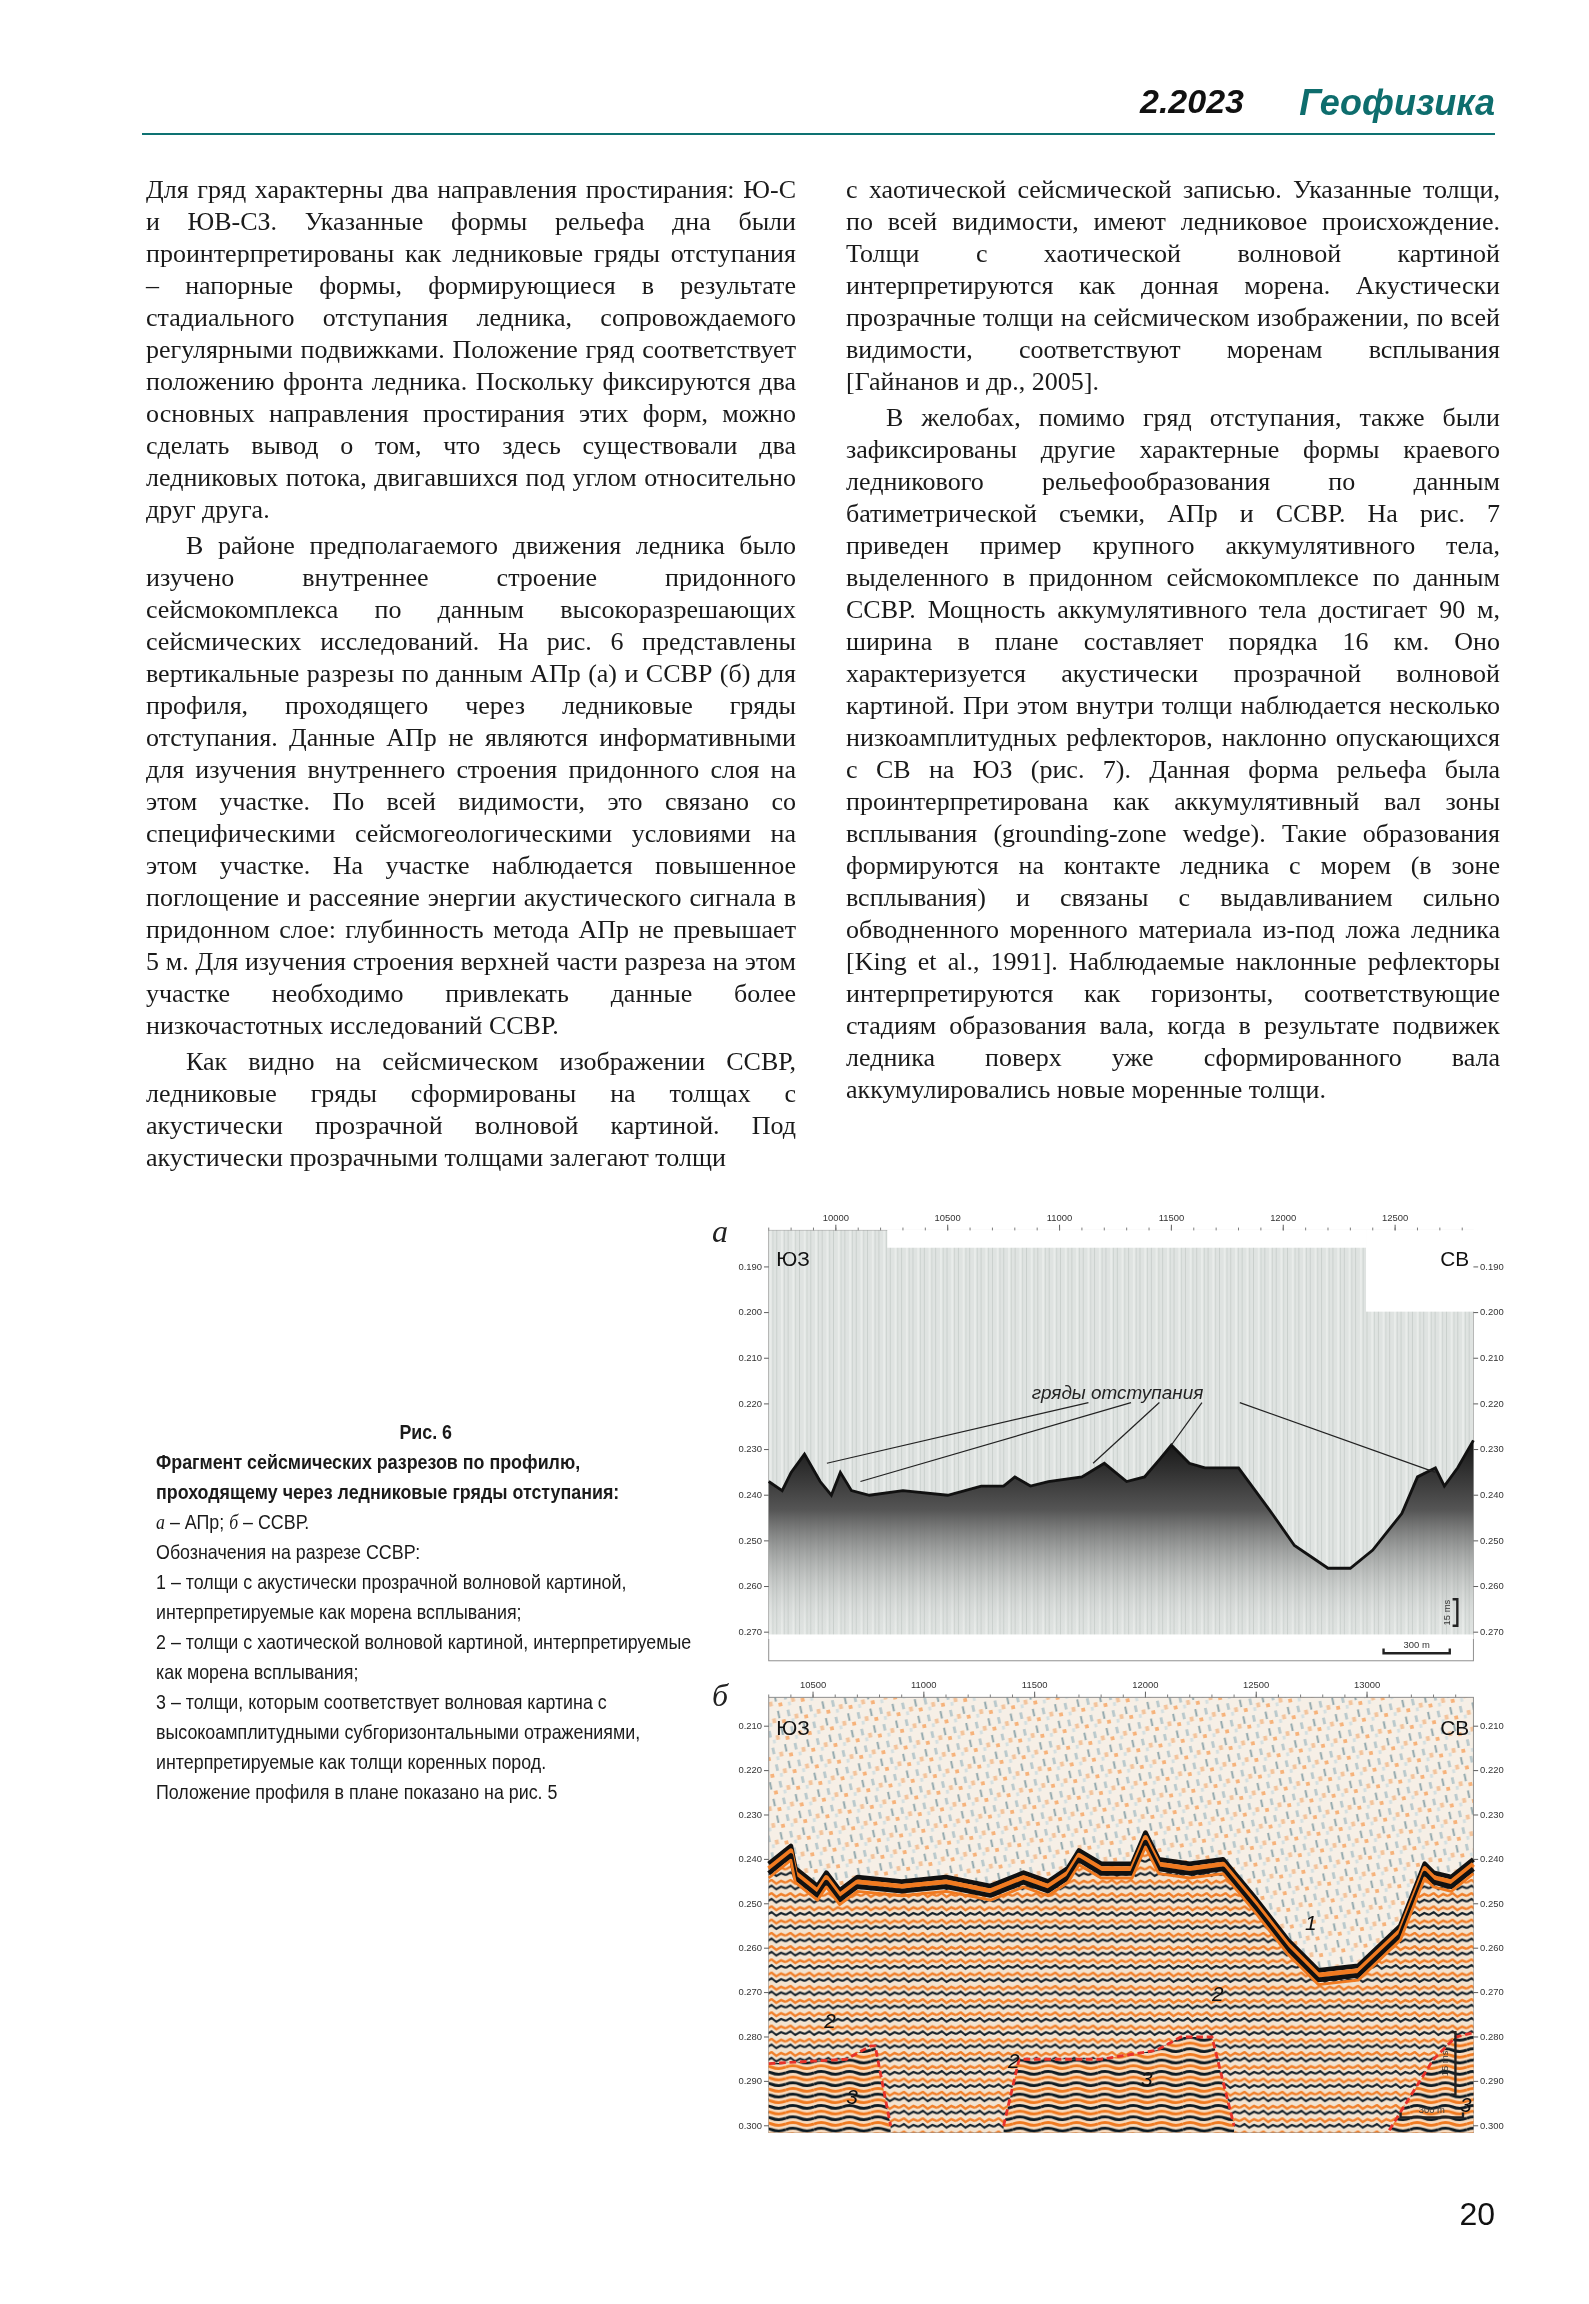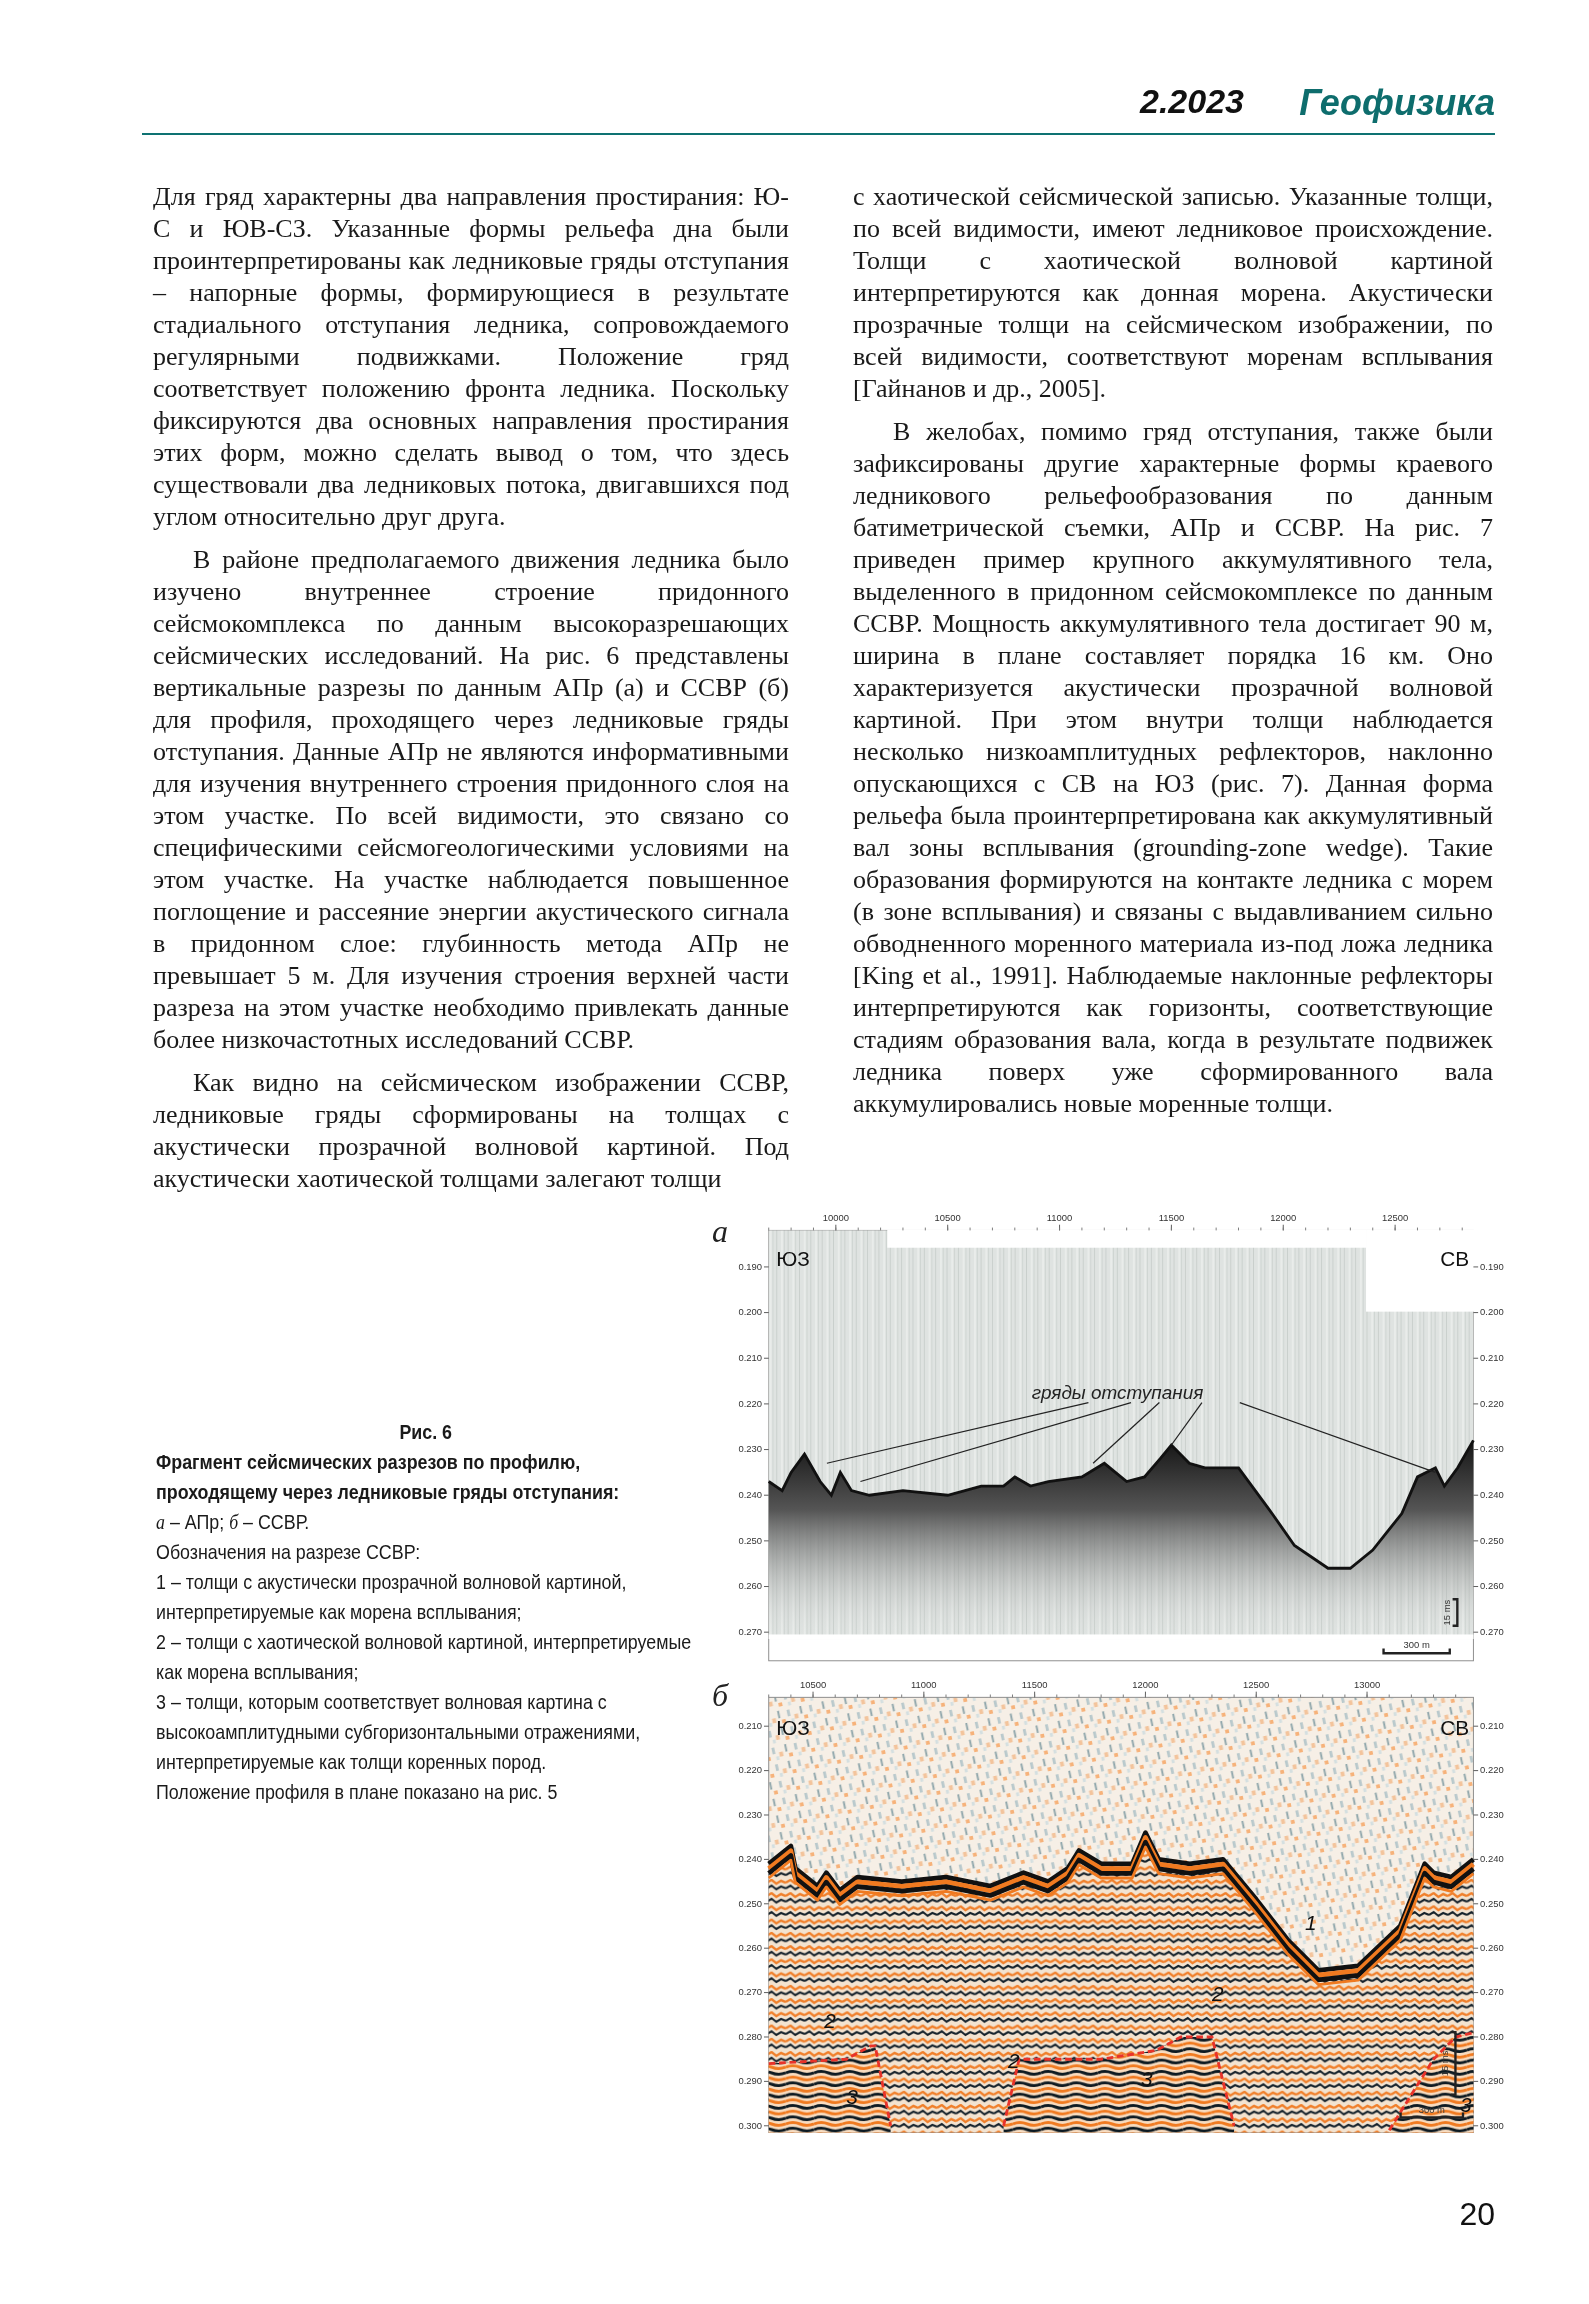--- a/index.html
+++ b/index.html
@@ -3,21 +3,21 @@
 <meta charset="utf-8">
 <style>
   html,body{margin:0;padding:0;background:#fff;}
   body{width:1590px;height:2304px;position:relative;overflow:hidden;font-family:"Liberation Serif",serif;color:#1a1a1a;}
   .header{position:absolute;left:142px;right:95px;top:76px;height:57px;border-bottom:2.8px solid #0e7272;font-style:italic;}
   .header .issue{position:absolute;right:251px;top:5.7px;font-family:"Liberation Sans",sans-serif;font-weight:bold;font-size:34px;color:#111;}
   .header .journal{position:absolute;right:0;top:5.7px;font-family:"Liberation Sans",sans-serif;font-weight:bold;font-size:36px;color:#0e6d6d;}
   .col{position:absolute;top:170px;width:658px;font-size:26px;line-height:32px;text-align:justify;}
   .col.left{left:142px;}
   .col.right{left:842px;width:662px;}
-  .col p{margin:11px;text-indent:0;}
+  .col p{margin:4px;text-indent:0;}
   .col p.ind{text-indent:40px;}
   .caption{position:absolute;left:156px;top:1417px;width:539px;font-family:"Liberation Sans",sans-serif;font-size:20.3px;line-height:30px;color:#1a1a1a;transform:scaleX(0.88);transform-origin:left top;width:613px;}
   .caption .title{text-align:center;font-weight:bold;}
   .caption .bold{font-weight:bold;}
   .caption i{font-family:"Liberation Serif",serif;}
   .panel-letter{position:absolute;font-family:"Liberation Serif",serif;font-style:italic;font-size:32px;color:#222;}
   .fig{position:absolute;}
   .fig svg{display:block;}
   .ticklabel{font-family:"Liberation Sans",sans-serif;font-size:10px;fill:#333;}
   .dirlabel{font-family:"Liberation Sans",sans-serif;font-size:22px;fill:#111;}
@@ -29,21 +29,21 @@
 <body>
 
 <div class="header">
   <span class="issue">2.2023</span>
   <span class="journal">Геофизика</span>
 </div>
 
 <div class="col left">
   <p>Для гряд характерны два направления простирания: Ю-С и ЮВ-СЗ. Указанные формы рельефа дна были проинтерпретированы как ледниковые гряды отступания – напорные формы, формирующиеся в результате стадиального отступания ледника, сопровождаемого регулярными подвижками. Положение гряд соответствует положению фронта ледника. Поскольку фиксируются два основных направления простирания этих форм, можно сделать вывод о том, что здесь существовали два ледниковых потока, двигавшихся под углом относительно друг друга.</p>
   <p class="ind">В районе предполагаемого движения ледника было изучено внутреннее строение придонного сейсмокомплекса по данным высокоразрешающих сейсмических исследований. На рис. 6 представлены вертикальные разрезы по данным АПр (а) и ССВР (б) для профиля, проходящего через ледниковые гряды отступания. Данные АПр не являются информативными для изучения внутреннего строения придонного слоя на этом участке. По всей видимости, это связано со специфическими сейсмогеологическими условиями на этом участке. На участке наблюдается повышенное поглощение и рассеяние энергии акустического сигнала в придонном слое: глубинность метода АПр не превышает 5 м. Для изучения строения верхней части разреза на этом участке необходимо привлекать данные более низкочастотных исследований ССВР.</p>
-  <p class="ind">Как видно на сейсмическом изображении ССВР, ледниковые гряды сформированы на толщах с акустически прозрачной волновой картиной. Под акустически хаотической толщами залегают толщи</p>
+  <p class="ind">Как видно на сейсмическом изображении ССВР, ледниковые гряды сформированы на толщах с акустически прозрачной волновой картиной. Под акустически прозрачными толщами залегают толщи</p>
 </div>
 
 <div class="col right">
   <p>с хаотической сейсмической записью. Указанные толщи, по всей видимости, имеют ледниковое происхождение. Толщи с хаотической волновой картиной интерпретируются как донная морена. Акустически прозрачные толщи на сейсмическом изображении, по всей видимости, соответствуют моренам всплывания [Гайнанов и др., 2005].</p>
   <p class="ind">В желобах, помимо гряд отступания, также были зафиксированы другие характерные формы краевого ледникового рельефообразования по данным батиметрической съемки, АПр и ССВР. На рис. 7 приведен пример крупного аккумулятивного тела, выделенного в придонном сейсмокомплексе по данным ССВР. Мощность аккумулятивного тела достигает 90 м, ширина в плане составляет порядка 16 км. Оно характеризуется акустически прозрачной волновой картиной. При этом внутри толщи наблюдается несколько низкоамплитудных рефлекторов, наклонно опускающихся с СВ на ЮЗ (рис. 7). Данная форма рельефа была проинтерпретирована как аккумулятивный вал зоны всплывания (grounding-zone wedge). Такие образования формируются на контакте ледника с морем (в зоне всплывания) и связаны с выдавливанием сильно обводненного моренного материала из-под ложа ледника [King et al., 1991]. Наблюдаемые наклонные рефлекторы интерпретируются как горизонты, соответствующие стадиям образования вала, когда в результате подвижек ледника поверх уже сформированного вала аккумулировались новые моренные толщи.</p>
 </div>
 
 <div class="caption">
   <div class="title">Рис. 6</div>
   <div class="bold">Фрагмент сейсмических разрезов по профилю, проходящему через ледниковые гряды отступания:</div>

